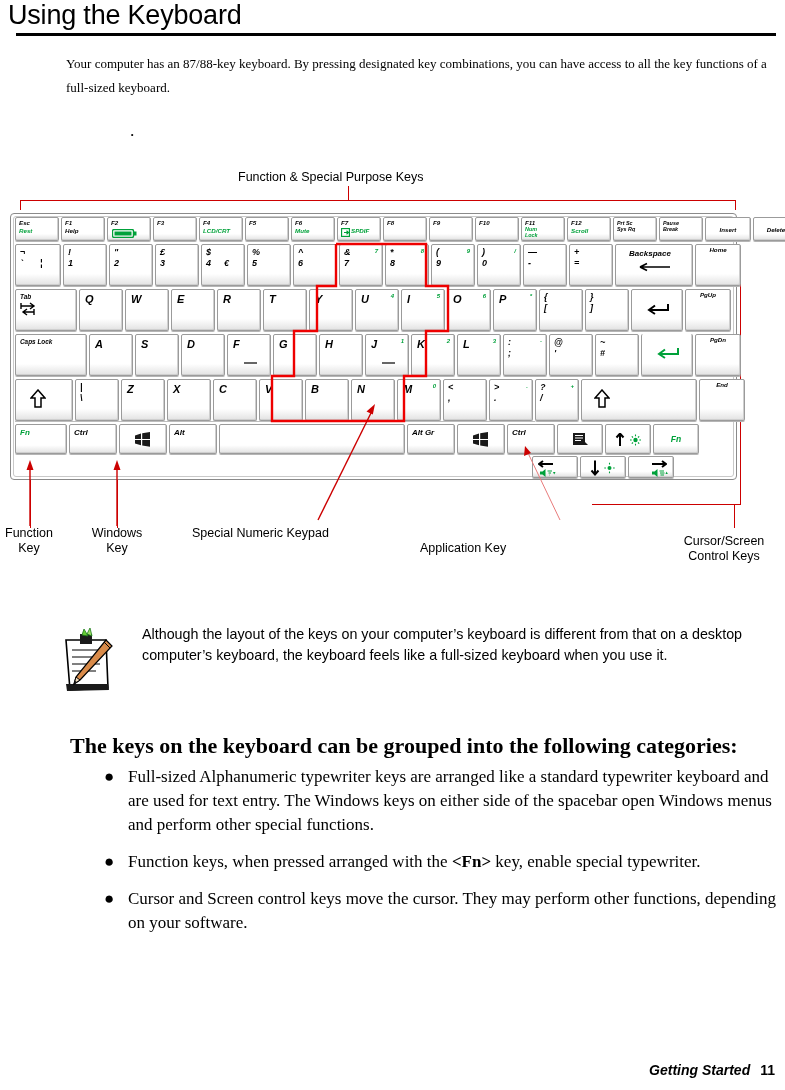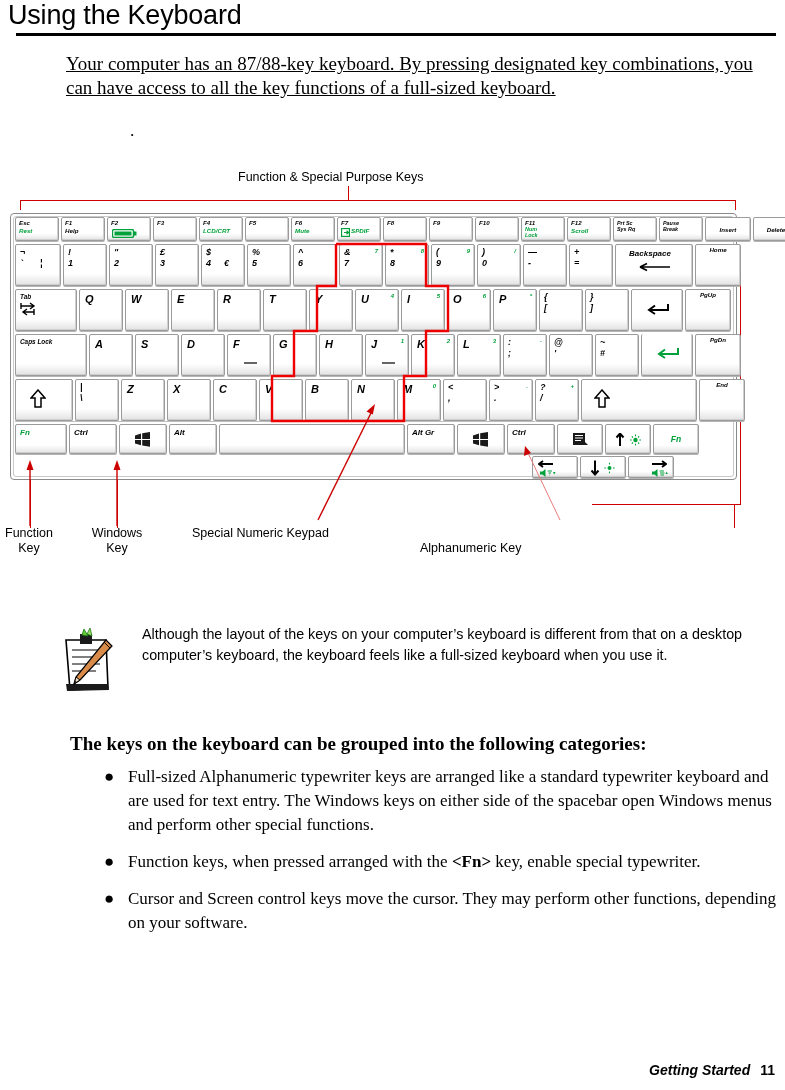--- a/index.html
+++ b/index.html
@@ -19,21 +19,21 @@
     color:#000;
   }
   #title-rule {
     position:absolute; left:16px; top:33px; width:760px; height:3px;
     background:#000;
   }
 
   
   #intro {
     position:absolute; left:66px; top:52px; width:712px;
-    font-size:19px; line-height:24px; font-family:"Liberation Serif", serif;text-decoration:underline;
+    font-size:13px; line-height:24px; font-family:"Liberation Serif", serif;
   }
   #intro-dot {
     position:absolute; left:130px; top:120px;
     font-size:17.5px; font-family:"Liberation Serif", serif;
   }
 
   
   #figure { position:absolute; left:0; top:168px; width:628px; height:410px; }
 
   .callout-label {
@@ -104,21 +104,21 @@
   #note-icon { position:absolute; left:0px; top:4px; width:58px; height:66px; }
   #note-text {
     position:absolute; left:80px; top:0px; width:636px;
     font-family:"Liberation Sans", sans-serif;
     font-size:14.3px; line-height:21px; color:#000;
   }
 
   
   #lead-in {
     position:absolute; left:70px; top:733px; width:700px;
-    font-size:19px; font-weight:bold; font-family:"Liberation Serif", serif;
+    font-size:22px; font-weight:bold; font-family:"Liberation Serif", serif;
   }
   #bullets { position:absolute; left:100px; top:765px; width:690px; }
   .bullet { position:relative; padding-left:28px; margin-bottom:13px;
             font-size:17px; line-height:24px; font-family:"Liberation Serif", serif; }
   .bullet .dot { position:absolute; left:4px; top:0px; font-size:17px; line-height:24px; }
 
   
   #footer {
     position:absolute; right:10px; bottom:12px;
     font-family:"Liberation Sans", sans-serif;
@@ -572,21 +572,25 @@
 
   <div class="callout-label" style="left:0px; top:358px; width:58px; text-align:center; line-height:15px;">
     <span>Function</span><br>
     <span>Key</span>
   </div>
   <div class="callout-label" style="left:74px; top:358px; width:86px; text-align:center; line-height:15px;">
     <span>Windows</span><br>
     <span>Key</span>
   </div>
   <div class="callout-label" style="left:192px; top:358px;">Special Numeric Keypad</div>
-  <div class="callout-label" style="left:420px; top:373px;">Alphanumeric Key</div>
+  <div class="callout-label" style="left:420px; top:373px;">Application Key</div>
+  <div class="callout-label" style="left:664px; top:366px; width:120px; text-align:center; line-height:15px;">
+    <span>Cursor/Screen</span><br>
+    <span>Control Keys</span>
+  </div>
 </div>
 
 <div id="note">
   <svg id="note-icon" viewBox="0 0 58 66">
     <path d="M4 12 L44 12 L46 60 L8 62 Z" fill="#ffffff" stroke="#000" stroke-width="1.6"></path>
     <path d="M10 22 L38 22 M10 29 L38 29 M10 36 L38 36 M10 43 L34 43" stroke="#000" stroke-width="1"></path>
     <path d="M4 56 L46 56 L47 62 L5 63 Z" fill="#1a1a1a"></path>
 
     <rect x="18" y="6" width="12" height="10" fill="#1a1a1a"></rect>
 

